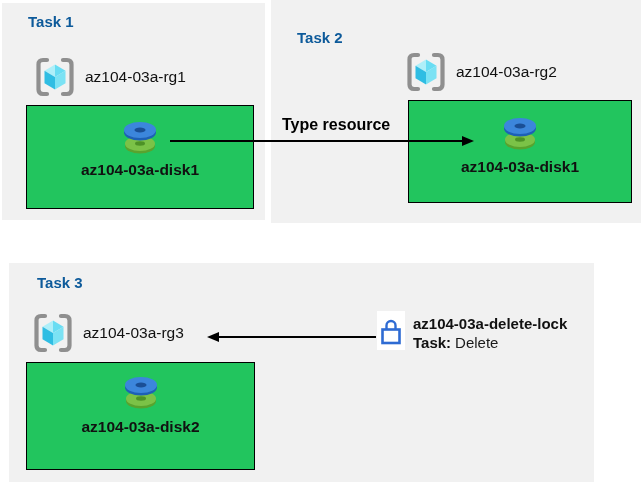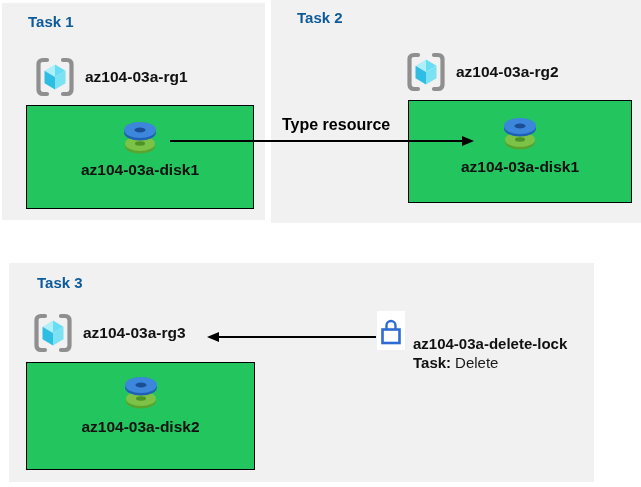--- a/index.html
+++ b/index.html
@@ -13,28 +13,28 @@
   html,body { width:641px; height:487px; background:#ffffff; overflow:hidden; }
   body { position:relative; font-family:"Liberation Sans", sans-serif; color:var(--label); }
 
   .panel { position:absolute; background:var(--panel-bg); }
   #task1-panel { left:2px;   top:3px;   width:263px; height:217px; }
   #task2-panel { left:271px; top:0;     width:370px; height:223px; }
   #task3-panel { left:9px;   top:263px; width:585px; height:219px; }
 
   .task-title { position:absolute; font-weight:700; font-size:15px; color:var(--task-title); }
   #task1-title { left:28px;  top:13px; }
-  #task2-title { left:297px; top:9px; }
+  #task2-title { left:297px; top:29px; }
   #task3-title { left:37px;  top:274px; }
 
   .rg-row { position:absolute; display:flex; align-items:center; gap:9px; height:40px; }
   #rg1-row { left:34px;  top:57px;  }
   #rg2-row { left:405px; top:52px;  }
   #rg3-row { left:32px;  top:313px; }
-  .rg-label { font-weight:700; font-size:15.5px; color:var(--label); white-space:nowrap; }
+  .rg-label { font-weight:400; font-size:15.5px; color:var(--label); white-space:nowrap; }
 
   .resource-box { position:absolute; background:#22c55e; border:1.5px solid #000; }
   #box1 { left:26px;  top:105px; width:228px; height:104px; }
   #box2 { left:408px; top:100px; width:224px; height:103px; }
   #box3 { left:26px;  top:362px; width:229px; height:108px; }
 
   .disk-icon { position:absolute; left:50%; transform:translateX(-50%); }
   #box1 .disk-icon { top:12px; }
   #box2 .disk-icon { top:13px; }
   #box3 .disk-icon { top:10px; }
@@ -51,21 +51,21 @@
   .arrow-head { position:absolute; width:0; height:0;
                 border-top:5px solid transparent; border-bottom:5px solid transparent; }
   #arrow1-head { left:462px; top:136px; border-left:12px solid var(--arrow); }
   #arrow2-head { left:207px; top:332px; border-right:12px solid var(--arrow); }
 
   #move-label { position:absolute; left:282px; top:116px; font-weight:700; font-size:16px; color:#000; white-space:nowrap; }
 
   #lock-box { position:absolute; left:377px; top:311px; width:28px; height:39px; background:#ffffff;
               display:flex; align-items:center; justify-content:center; }
   #lock-text { position:absolute; left:413px; top:314px; font-size:15px; line-height:19px; white-space:nowrap; }
-  .lock-name { font-weight:700; color:var(--label);margin-top:20px; }
+  .lock-name { font-weight:700; color:var(--label); }
   .lock-type-label { font-weight:700; color:var(--label); }
   .lock-type-value { font-weight:400; color:#1a1a1a; margin-left:4px; }
 </style>
 </head>
 <body>
 
 <svg width="0" height="0" style="position:absolute">
   <defs>
     <g id="rg-icon-def">
       <path d="M13 3 H9 Q4.5 3 4.5 7.5 V32.5 Q4.5 37 9 37 H13" fill="none" stroke="#8f8f8f" stroke-width="4.2" stroke-linecap="round"></path>

